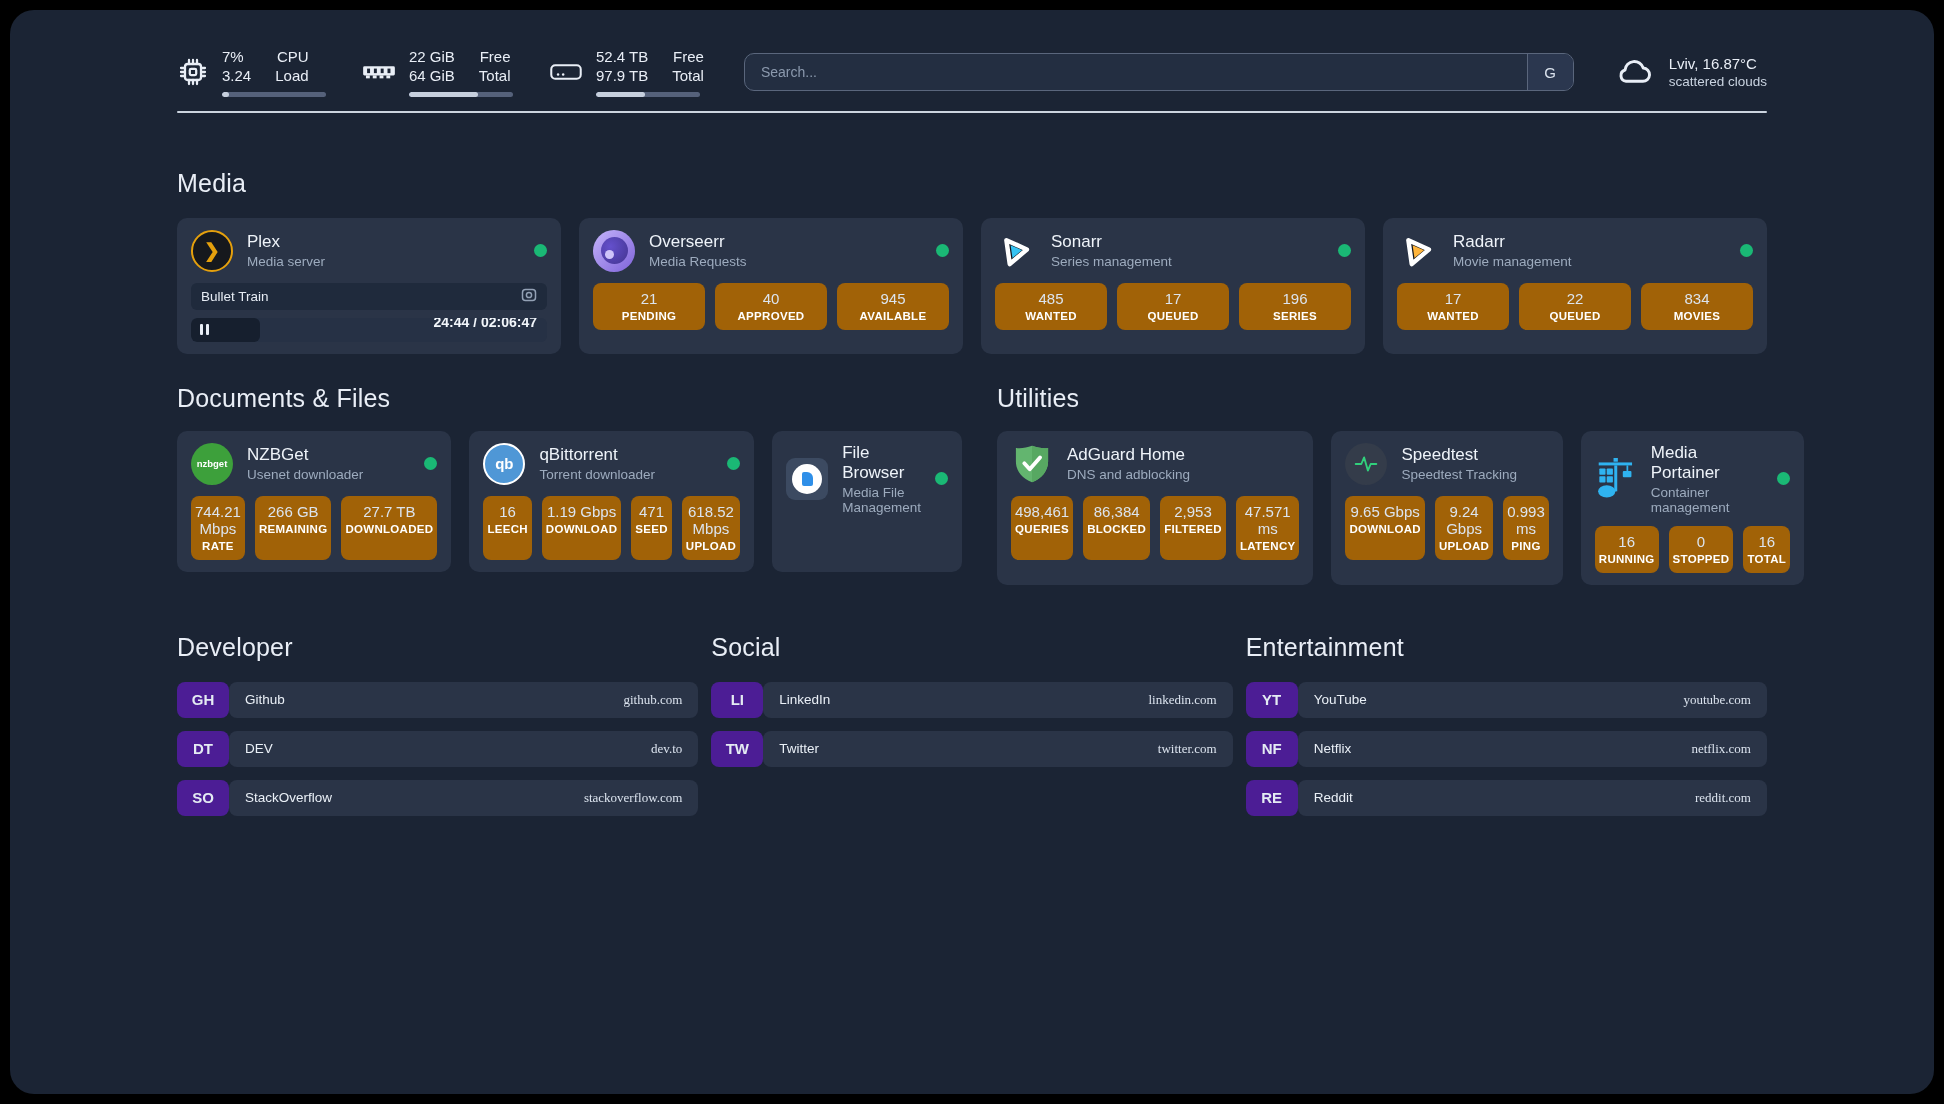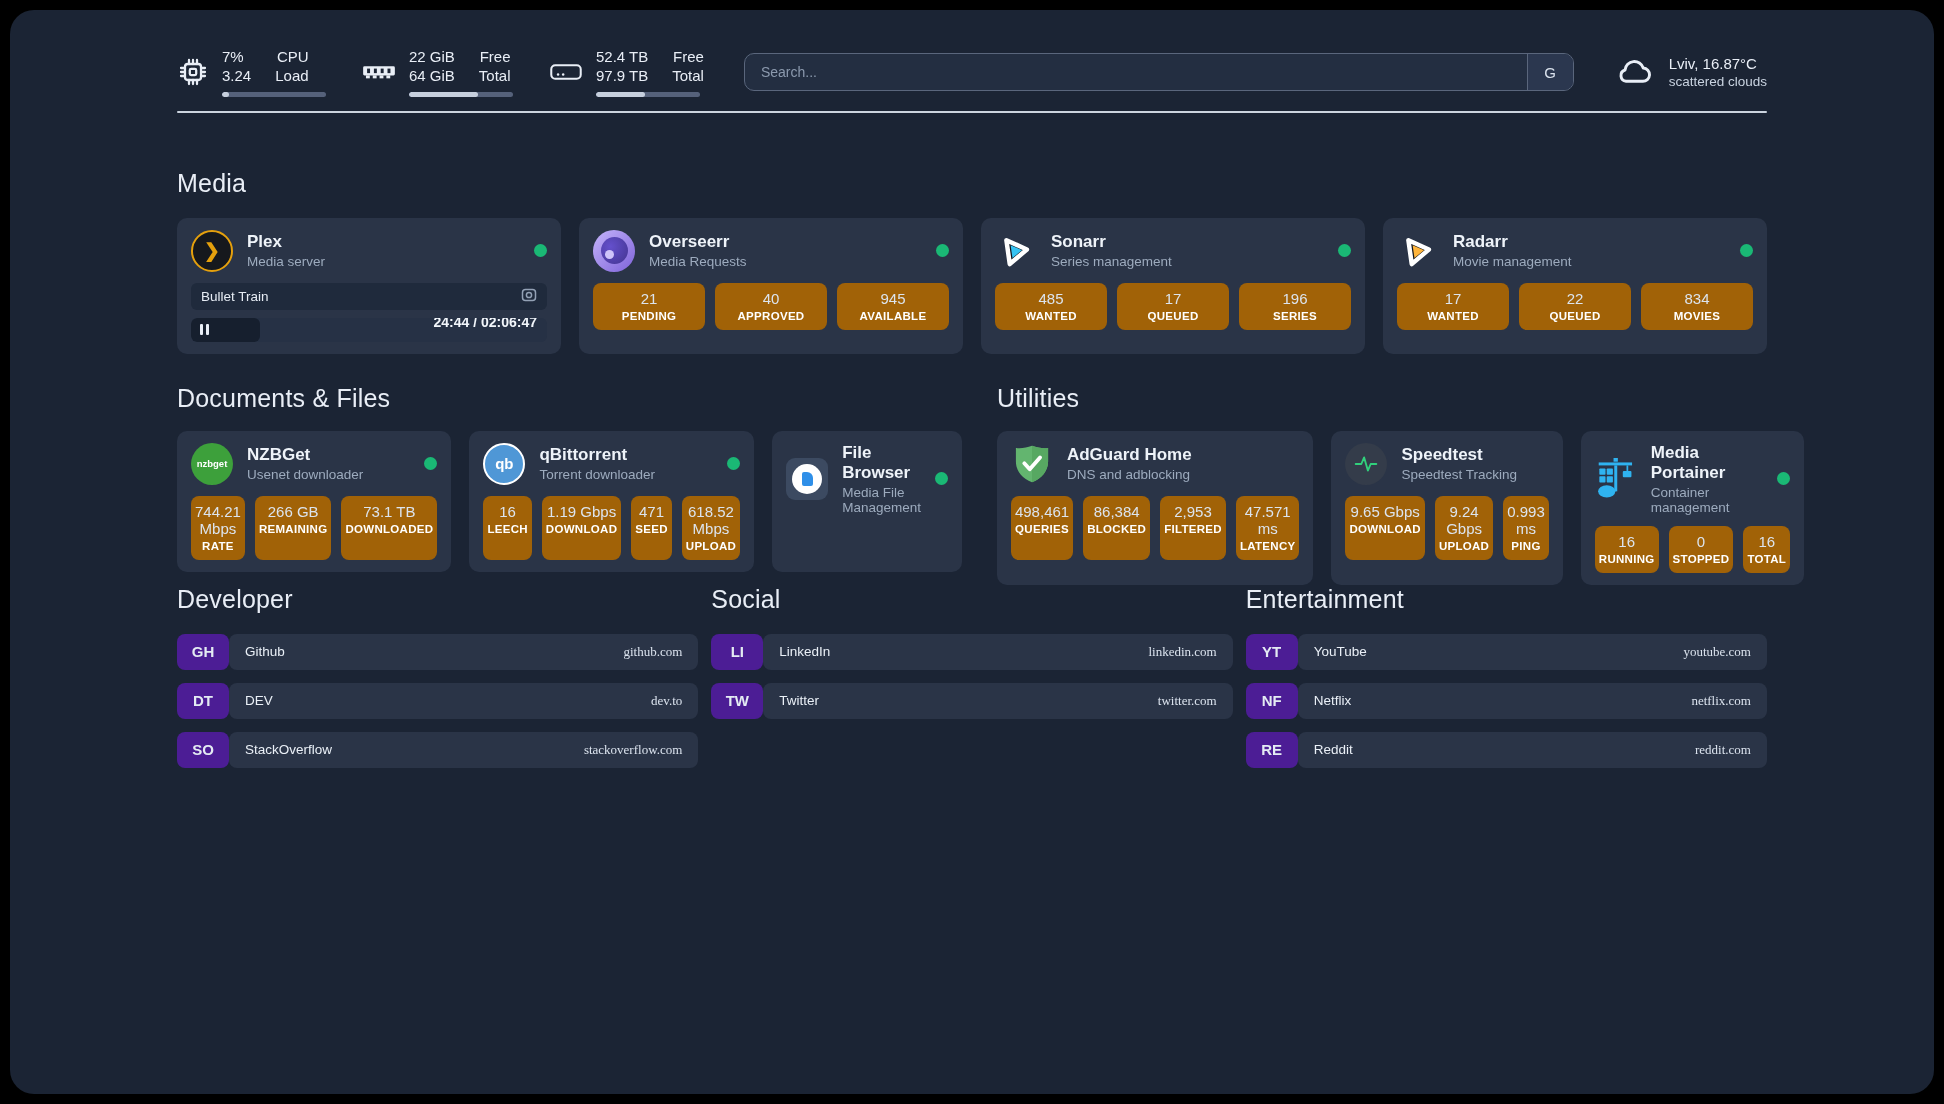--- a/index.html
+++ b/index.html
@@ -37,21 +37,21 @@
   .media-section { margin-top:56px; }
   .media-grid { margin-top:20px; display:grid; grid-template-columns:repeat(4,1fr); gap:18px; }
   .two-col { margin-top:30px; display:grid; grid-template-columns:1fr 1fr; gap:35px; align-items:start; }
   .col .cards { margin-top:18px; display:flex; flex-direction:row; gap:18px;justify-content:center; }
 
   
   .card { background:#2a3447; border-radius:10px; padding:12px 14px; cursor:pointer; }
   .card-head { display:flex; align-items:center; gap:14px; }
   .app-icon { width:42px; height:42px; flex:none; position:relative; }
   .head-text { flex:1; min-width:0; }
-  .title { font-size:17px; font-weight:700; color:#eef3f9; }
+  .title { font-size:17px; font-weight:400; color:#eef3f9; }
   .sub { font-size:13.5px; color:#9dabbe; margin-top:2px; }
   .dot { width:13px; height:13px; border-radius:50%; background:#1ab875; flex:none; }
   .stats { display:flex; gap:10px; margin-top:11px; }
   .stat { flex:1; background:#a16207; border-radius:8px; text-align:center; padding:7px 4px 8px 4px; }
   .stat .v { font-size:15px; color:#dce4ee; }
   .stat .l { font-size:11.5px; font-weight:700; color:#fff; letter-spacing:.3px; margin-top:3px; }
 
   
   .track-row { margin-top:11px; background:#1f2a3c; border-radius:6px; padding:5px 10px;
                display:flex; justify-content:space-between; align-items:center;
@@ -74,21 +74,21 @@
   .nzbget-ic { background:#3da03b; color:#fff; font-size:9.5px; font-weight:700; }
   .qbit-ic { background:#4f97d6; border:2px solid #fff; color:#fff; font-size:15px; font-weight:700; }
   .speed-ic { background:#343c4a; }
   .fb-tile { width:42px; height:42px; border-radius:9px; background:#3c4a61;
              display:flex; align-items:center; justify-content:center; }
   .fb-circle { width:30px; height:30px; border-radius:50%; background:#fff;
                display:flex; align-items:center; justify-content:center; }
   .fb-glyph { width:11px; height:14px; background:#2f8fe8; border-radius:2px 6px 2px 2px; }
 
   
-  .links-grid { display:grid; grid-template-columns:1fr 1fr 1fr; gap:13px; align-items:start; }
+  .links-grid { margin-top:48px; display:grid; grid-template-columns:1fr 1fr 1fr; gap:13px; align-items:start; }
   .bm-rows { margin-top:20px; display:flex; flex-direction:column; gap:13px; }
   .bm-row { display:flex; height:36px; cursor:pointer; }
   .bm-abbr { width:52px; background:#4c1d95; border-radius:8px; display:flex; align-items:center;
              justify-content:center; font-weight:700; font-size:15px; color:#e4ebf3; flex:none; }
   .bm-bar { flex:1; background:#2a3447; border-radius:8px; display:flex; align-items:center;
             justify-content:space-between; padding:0 16px; }
   .bm-name { font-size:13.5px; color:#eaf0f7; }
   .bm-url { font-size:13px; color:#dbe3ee;font-family:Liberation Serif, serif; }
 </style>
 </head>
@@ -354,21 +354,21 @@
           <div class="stats">
             <div class="stat">
               <div class="v">744.21 Mbps</div>
               <div class="l">RATE</div>
             </div>
             <div class="stat">
               <div class="v">266 GB</div>
               <div class="l">REMAINING</div>
             </div>
             <div class="stat">
-              <div class="v">73.1 TB</div>
+              <div class="v">27.7 TB</div>
               <div class="l">DOWNLOADED</div>
             </div>
           </div>
         </div>
 
         <div class="card">
           <div class="card-head">
             <div class="app-icon">
               <div class="circle qbit-ic">qb</div>
             </div>

